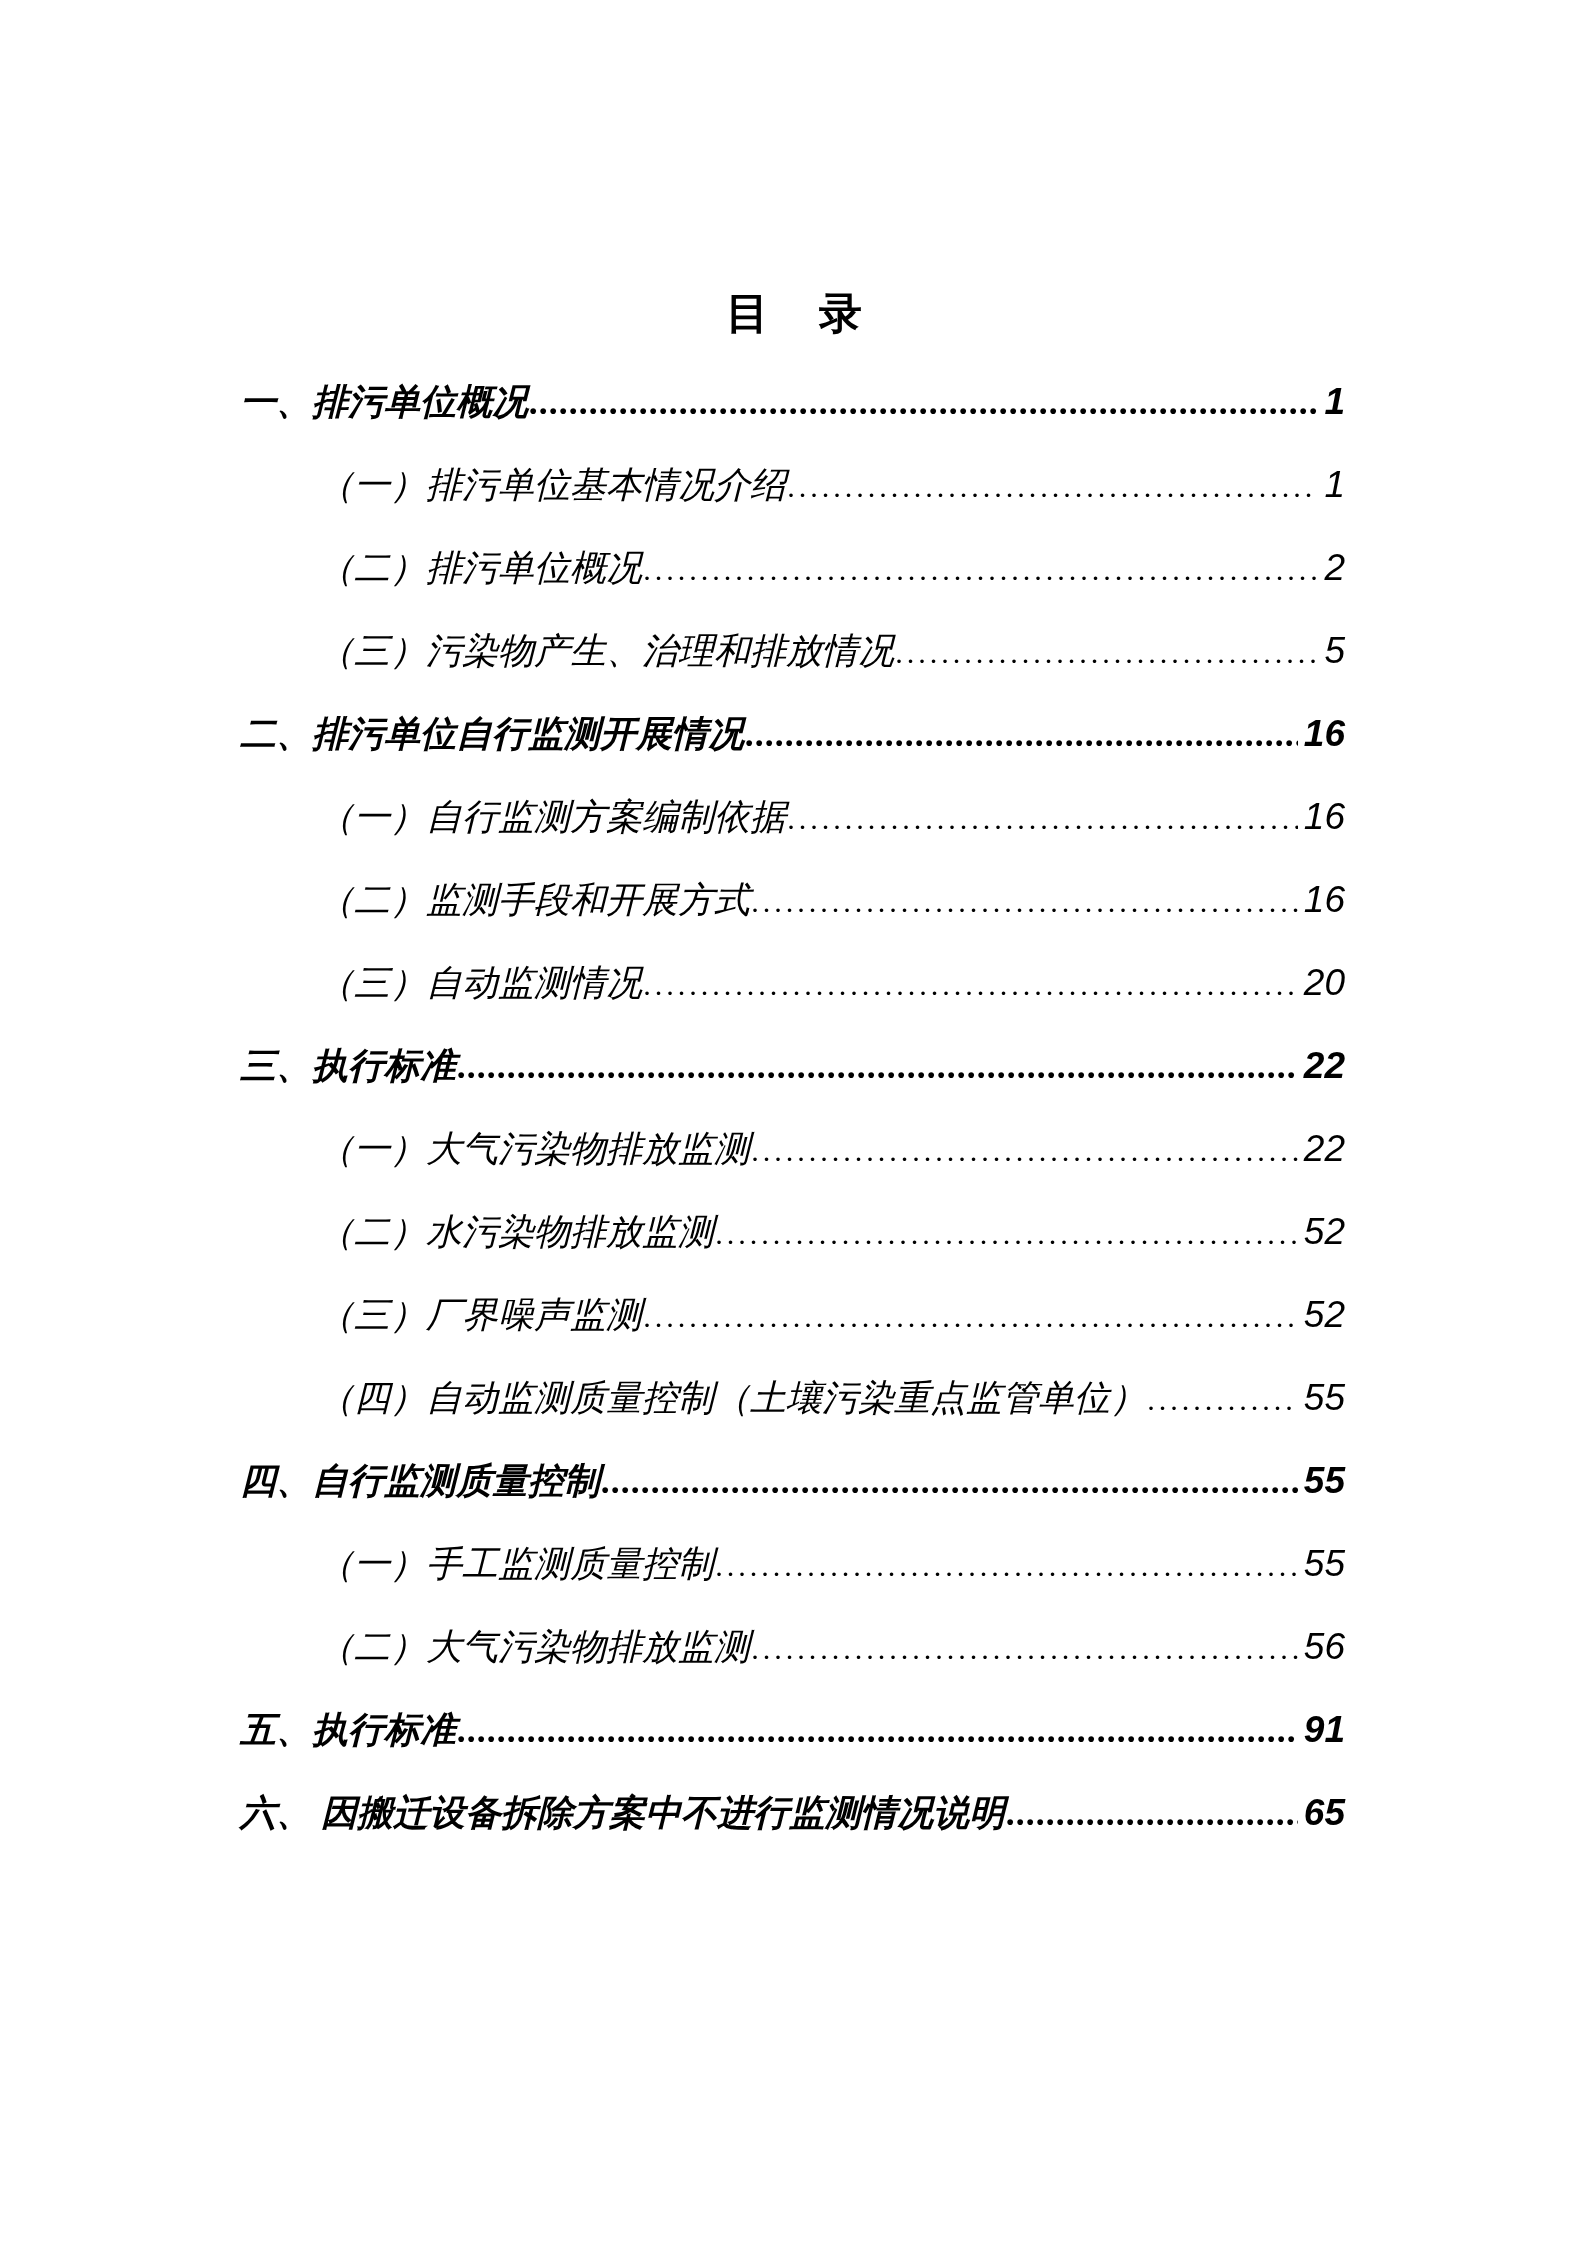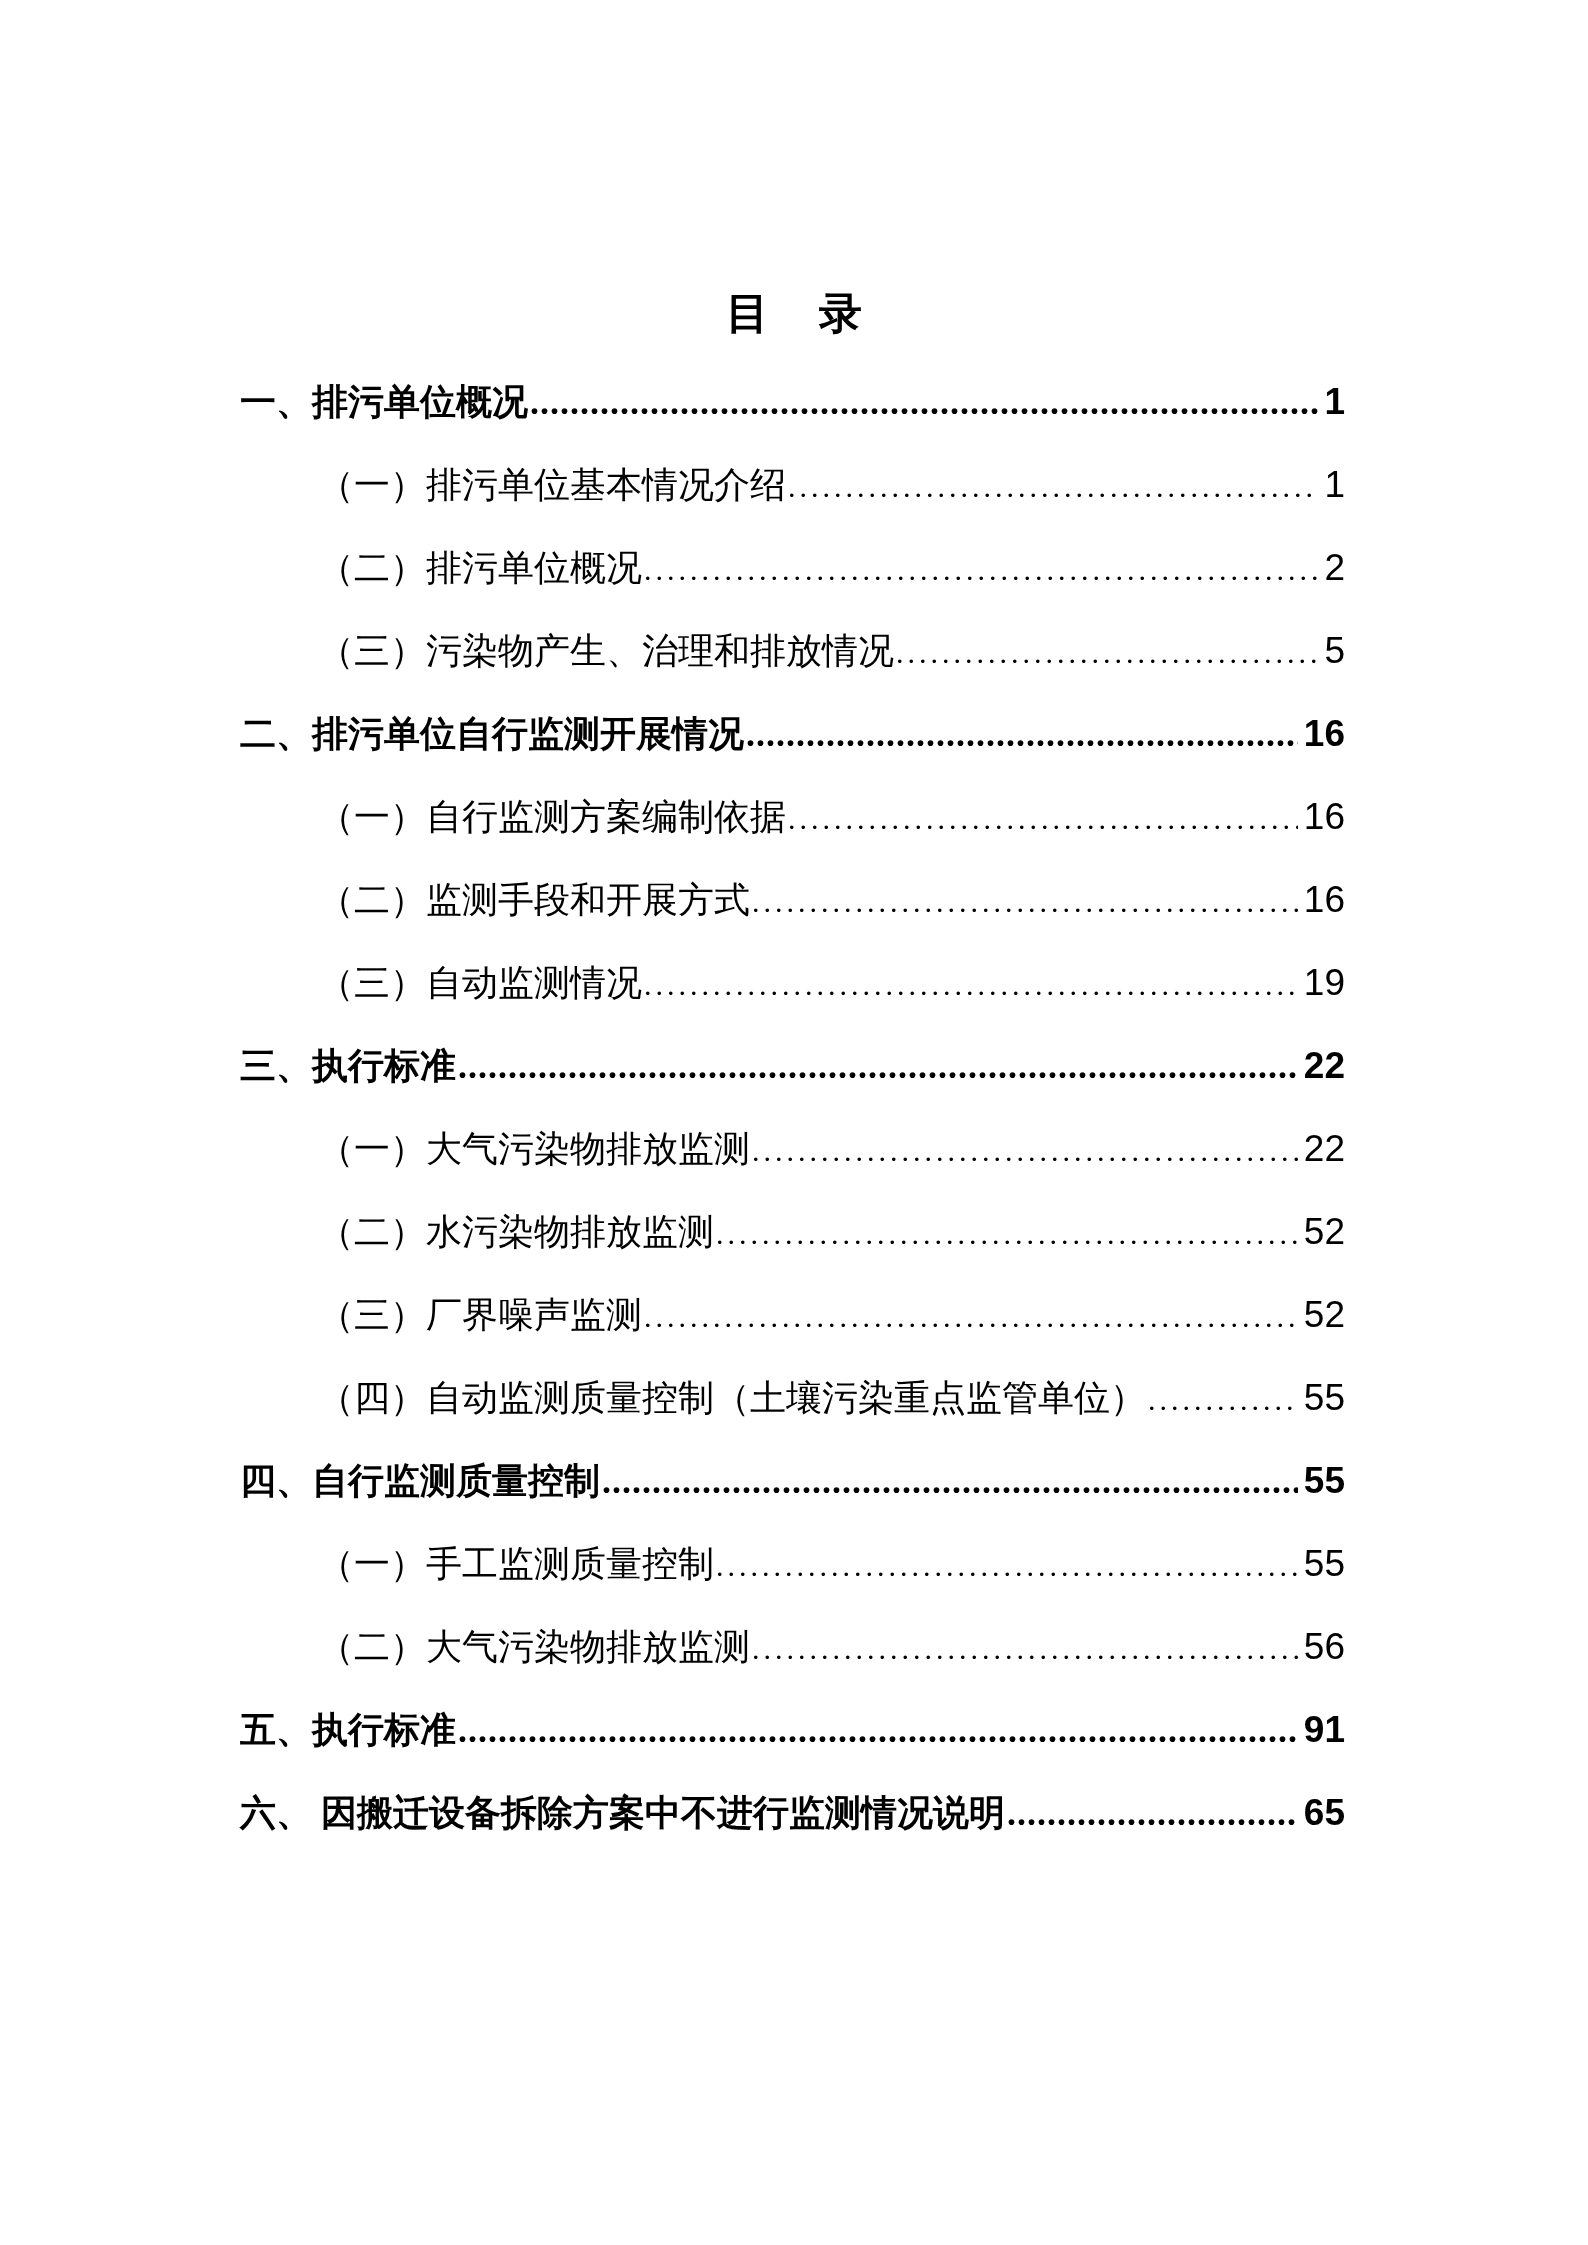--- a/index.html
+++ b/index.html
@@ -34,20 +34,21 @@
     left: 240px;
     right: 243px;
   }
   .toc-row {
     display: flex;
     align-items: baseline;
     height: 83px;
     line-height: 83px;
     font-size: 36px;
     white-space: nowrap;
+    font-style: italic;
   }
   .toc-row .label {
     flex: 0 0 auto;
   }
   .toc-row .leader {
     flex: 1 1 auto;
     min-width: 0;
     overflow: hidden;
     white-space: nowrap;
     margin-left: 2px;
@@ -135,21 +136,21 @@
 
     <div class="toc-row l2">
       <span class="label">（二）监测手段和开展方式</span>
       <span class="leader"></span>
       <span class="page-num">16</span>
     </div>
 
     <div class="toc-row l2">
       <span class="label">（三）自动监测情况</span>
       <span class="leader"></span>
-      <span class="page-num">19</span>
+      <span class="page-num">20</span>
     </div>
 
     <div class="toc-row l1">
       <span class="label">三、执行标准</span>
       <span class="leader"></span>
       <span class="page-num">22</span>
     </div>
 
     <div class="toc-row l2">
       <span class="label">（一）大气污染物排放监测</span>

